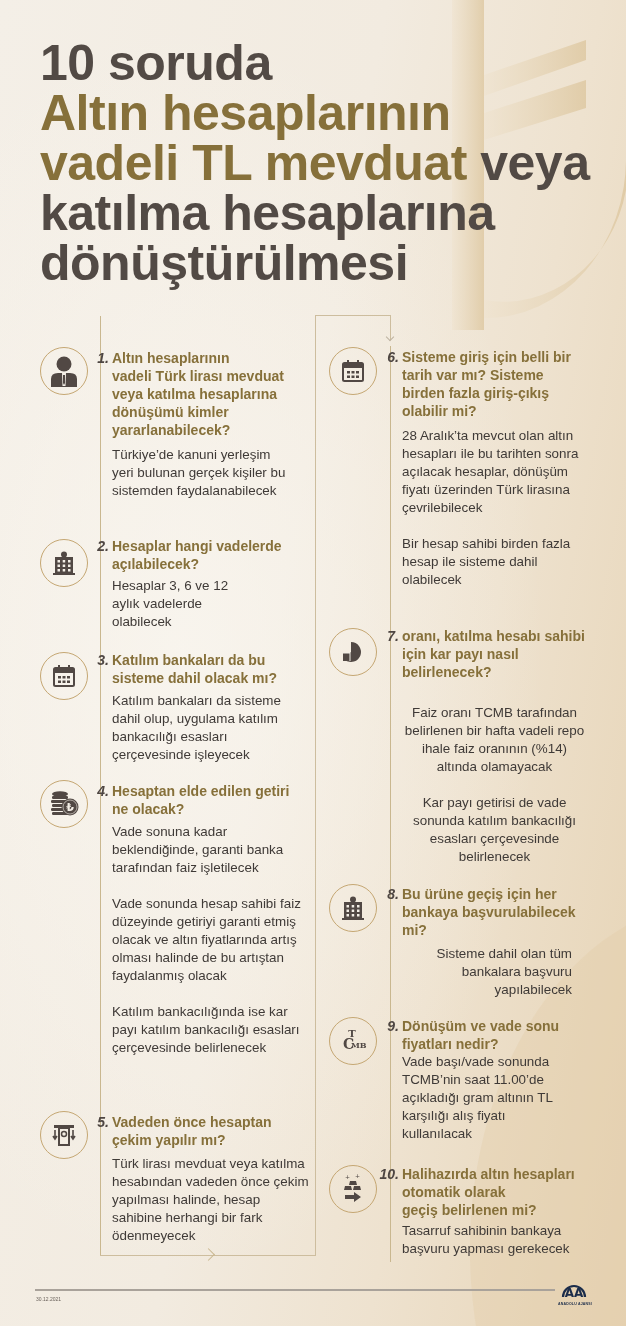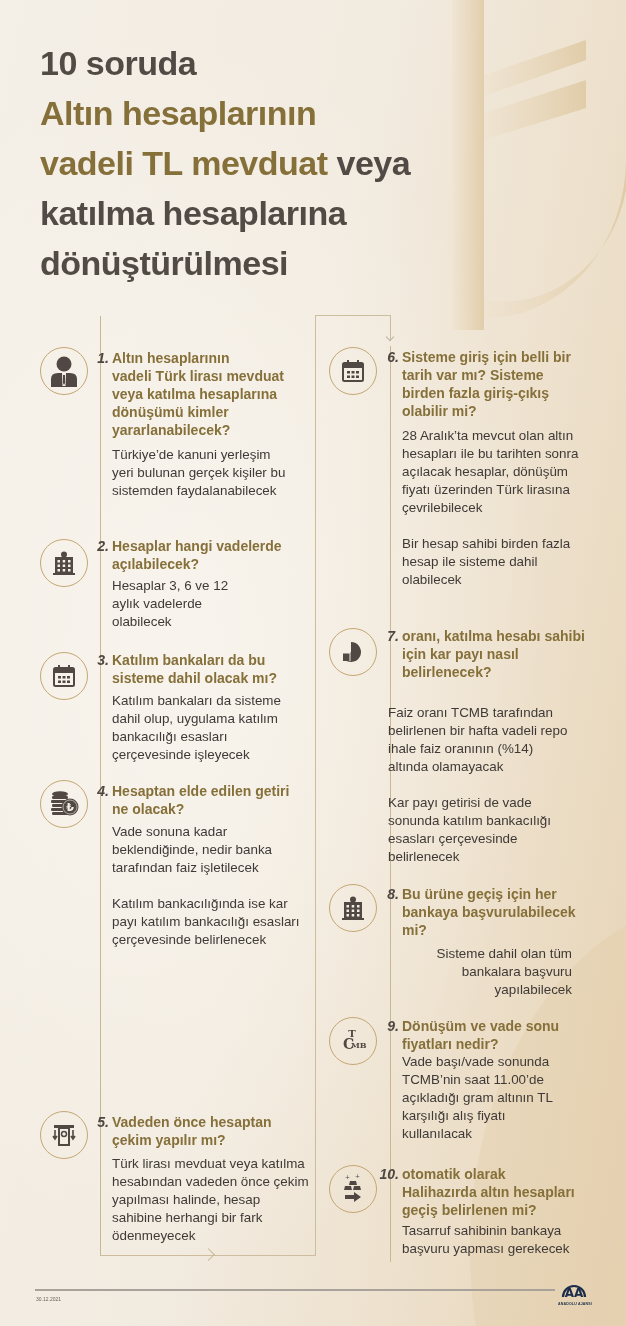--- a/index.html
+++ b/index.html
@@ -4,21 +4,21 @@
 <style>
   html,body{margin:0;padding:0;}
   body{width:626px;height:1326px;position:relative;overflow:hidden;
     font-family:"Liberation Sans","DejaVu Sans",sans-serif;
     background:linear-gradient(100deg,#f4efe7 0%,#f2ebe0 45%,#eee2cf 70%,#e6d3b4 100%);}
   .bg-sheen{position:absolute;left:0;top:0;width:626px;height:1326px;
     background:radial-gradient(ellipse 520px 900px at 180px 650px, rgba(250,247,241,0.75), rgba(250,247,241,0) 70%);}
   .bg-curve{position:absolute;left:470px;top:900px;width:500px;height:700px;border-radius:50%;
     background:rgba(226,204,165,0.35);}
   .lira-mark{position:absolute;left:0;top:0;width:626px;height:330px;}
-  .title{position:absolute;left:40px;top:38px;font-weight:900;font-size:34px;line-height:50px;letter-spacing:-0.5px;color:#524a45;font-family:"Liberation Sans",sans-serif;}
+  .title{position:absolute;left:40px;top:38px;font-weight:900;font-size:50px;line-height:50px;letter-spacing:-0.5px;color:#524a45;font-family:"Liberation Sans",sans-serif;}
   .title .gold{color:#86703a;}
   .title div{white-space:nowrap;}
   .line{position:absolute;background:#cdbd9e;}
   .gline{position:absolute;background:#c9b78f;}
   .icon-circle{position:absolute;width:46px;height:46px;border:1.4px solid #c5a773;border-radius:50%;display:flex;align-items:center;justify-content:center;}
   .q{position:absolute;font-weight:700;font-size:14px;line-height:18px;color:#86703a;}
   .q .num{position:absolute;color:#4e4642;font-style:italic;text-align:right;}
   .a{position:absolute;font-size:13.4px;line-height:18px;color:#3f3a37;}
   .a p{margin:0 0 18px 0;}
   .a p:last-child{margin-bottom:0;}
@@ -149,21 +149,22 @@
     <circle cx="21" cy="16" r="7" fill="none" stroke="#f3eee6" stroke-width="0.6"></circle>
     <text x="21" y="20" text-anchor="middle" font-size="11" font-weight="700" fill="#f3eee6" font-family="DejaVu Sans, sans-serif">₺</text>
   </svg>
 </div>
 <div class="q" style="left:112px;top:782px;width:200px;">
   <span class="num" style="left:-17px;width:14px;">4.</span>
   <div>Hesaptan elde edilen getiri</div>
   <div>ne olacak?</div>
 </div>
 <div class="a" style="left:112px;top:823px;width:195px;">
-  <p>Vade sonuna kadar beklendiğinde, nedir banka tarafından faiz işletilecek</p>
+  <p>Vade sonuna kadar beklendiğinde, garanti banka tarafından faiz işletilecek</p>
+  <p>Vade sonunda hesap sahibi faiz düzeyinde getiriyi garanti etmiş olacak ve altın fiyatlarında artış olması halinde de bu artıştan faydalanmış olacak</p>
   <p>Katılım bankacılığında ise kar payı katılım bankacılığı esasları çerçevesinde belirlenecek</p>
 </div>
 
 <div class="icon-circle" style="left:40px;top:1111px;">
   <svg width="24" height="24" viewBox="0 0 24 24">
     <rect x="2" y="2" width="20" height="3" fill="#514844"></rect>
     <rect x="7" y="5" width="10" height="17" fill="none" stroke="#514844" stroke-width="2"></rect>
     <circle cx="12" cy="11" r="2.5" fill="none" stroke="#514844" stroke-width="1.5"></circle>
     <path d="M3 7 V15 M1 13 L3 16 L5 13" stroke="#514844" stroke-width="1.6" fill="none"></path>
     <path d="M21 7 V15 M19 13 L21 16 L23 13" stroke="#514844" stroke-width="1.6" fill="none"></path>
@@ -212,21 +213,21 @@
     <path d="M2 13 H9 V21 H2 Z" fill="#514844"></path>
     <path d="M2 13 H9 V21" fill="none" stroke="#f3eee6" stroke-width="1"></path>
   </svg>
 </div>
 <div class="q" style="left:402px;top:627px;width:215px;">
   <span class="num" style="left:-17px;width:14px;">7.</span>
   <div>oranı, katılma hesabı sahibi</div>
   <div>için kar payı nasıl</div>
   <div>belirlenecek?</div>
 </div>
-<div class="a" style="left:388px;top:704px;width:185px;">
+<div class="a" style="left:402px;top:704px;width:185px;text-align:center;">
   <p>Faiz oranı TCMB tarafından belirlenen bir hafta vadeli repo ihale faiz oranının (%14) altında olamayacak</p>
   <p>Kar payı getirisi de vade sonunda katılım bankacılığı esasları çerçevesinde belirlenecek</p>
 </div>
 
 <div class="icon-circle" style="left:329px;top:884px;">
   <svg width="22" height="24" viewBox="0 0 22 24">
     <circle cx="11" cy="3.5" r="3" fill="#514844"></circle>
     <rect x="2" y="6" width="18" height="16" fill="#514844"></rect>
     <g fill="#f3eee6">
       <rect x="4.5" y="9" width="2.5" height="2.5"></rect>
@@ -275,22 +276,22 @@
     <g fill="#514844">
       <polygon points="9,7 15,7 16,11 8,11"></polygon>
       <polygon points="4,12 10,12 11,16 3,16"></polygon>
       <polygon points="13,12 19,12 20,16 12,16"></polygon>
     </g>
     <path d="M4 21 H13 V18 L20 23 L13 28 V25 H4 Z" fill="#514844"></path>
   </svg>
 </div>
 <div class="q" style="left:402px;top:1165px;width:215px;">
   <span class="num" style="left:-25px;width:22px;">10.</span>
+  <div>Halihazırda altın hesapları</div>
   <div>otomatik olarak</div>
-  <div>Halihazırda altın hesapları</div>
   <div>geçiş belirlenen mi?</div>
 </div>
 <div class="a" style="left:402px;top:1222px;width:200px;">
   <p>Tasarruf sahibinin bankaya başvuru yapması gerekecek</p>
 </div>
 
 <div class="footer-line"></div>
 <div class="date">30.12.2021</div>
 <div class="logo">
   <svg width="26" height="18" viewBox="0 0 26 18">

